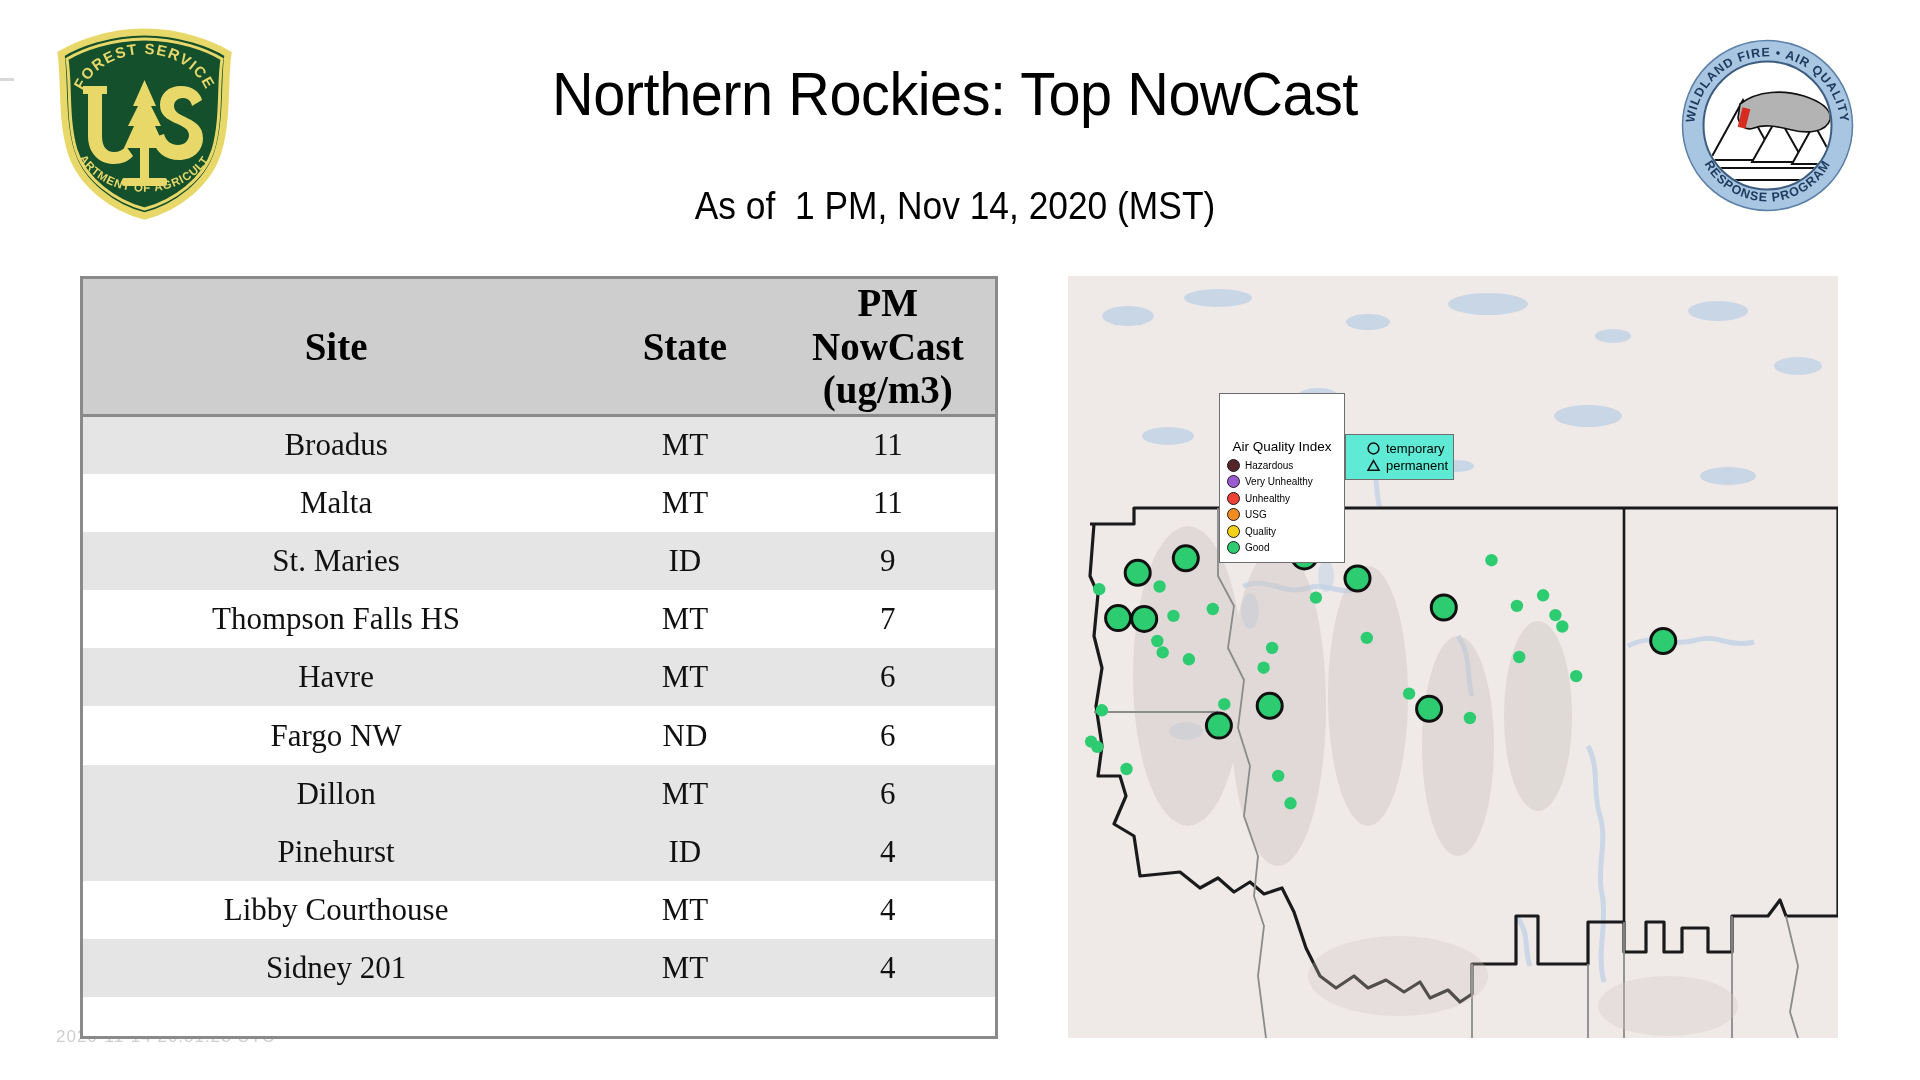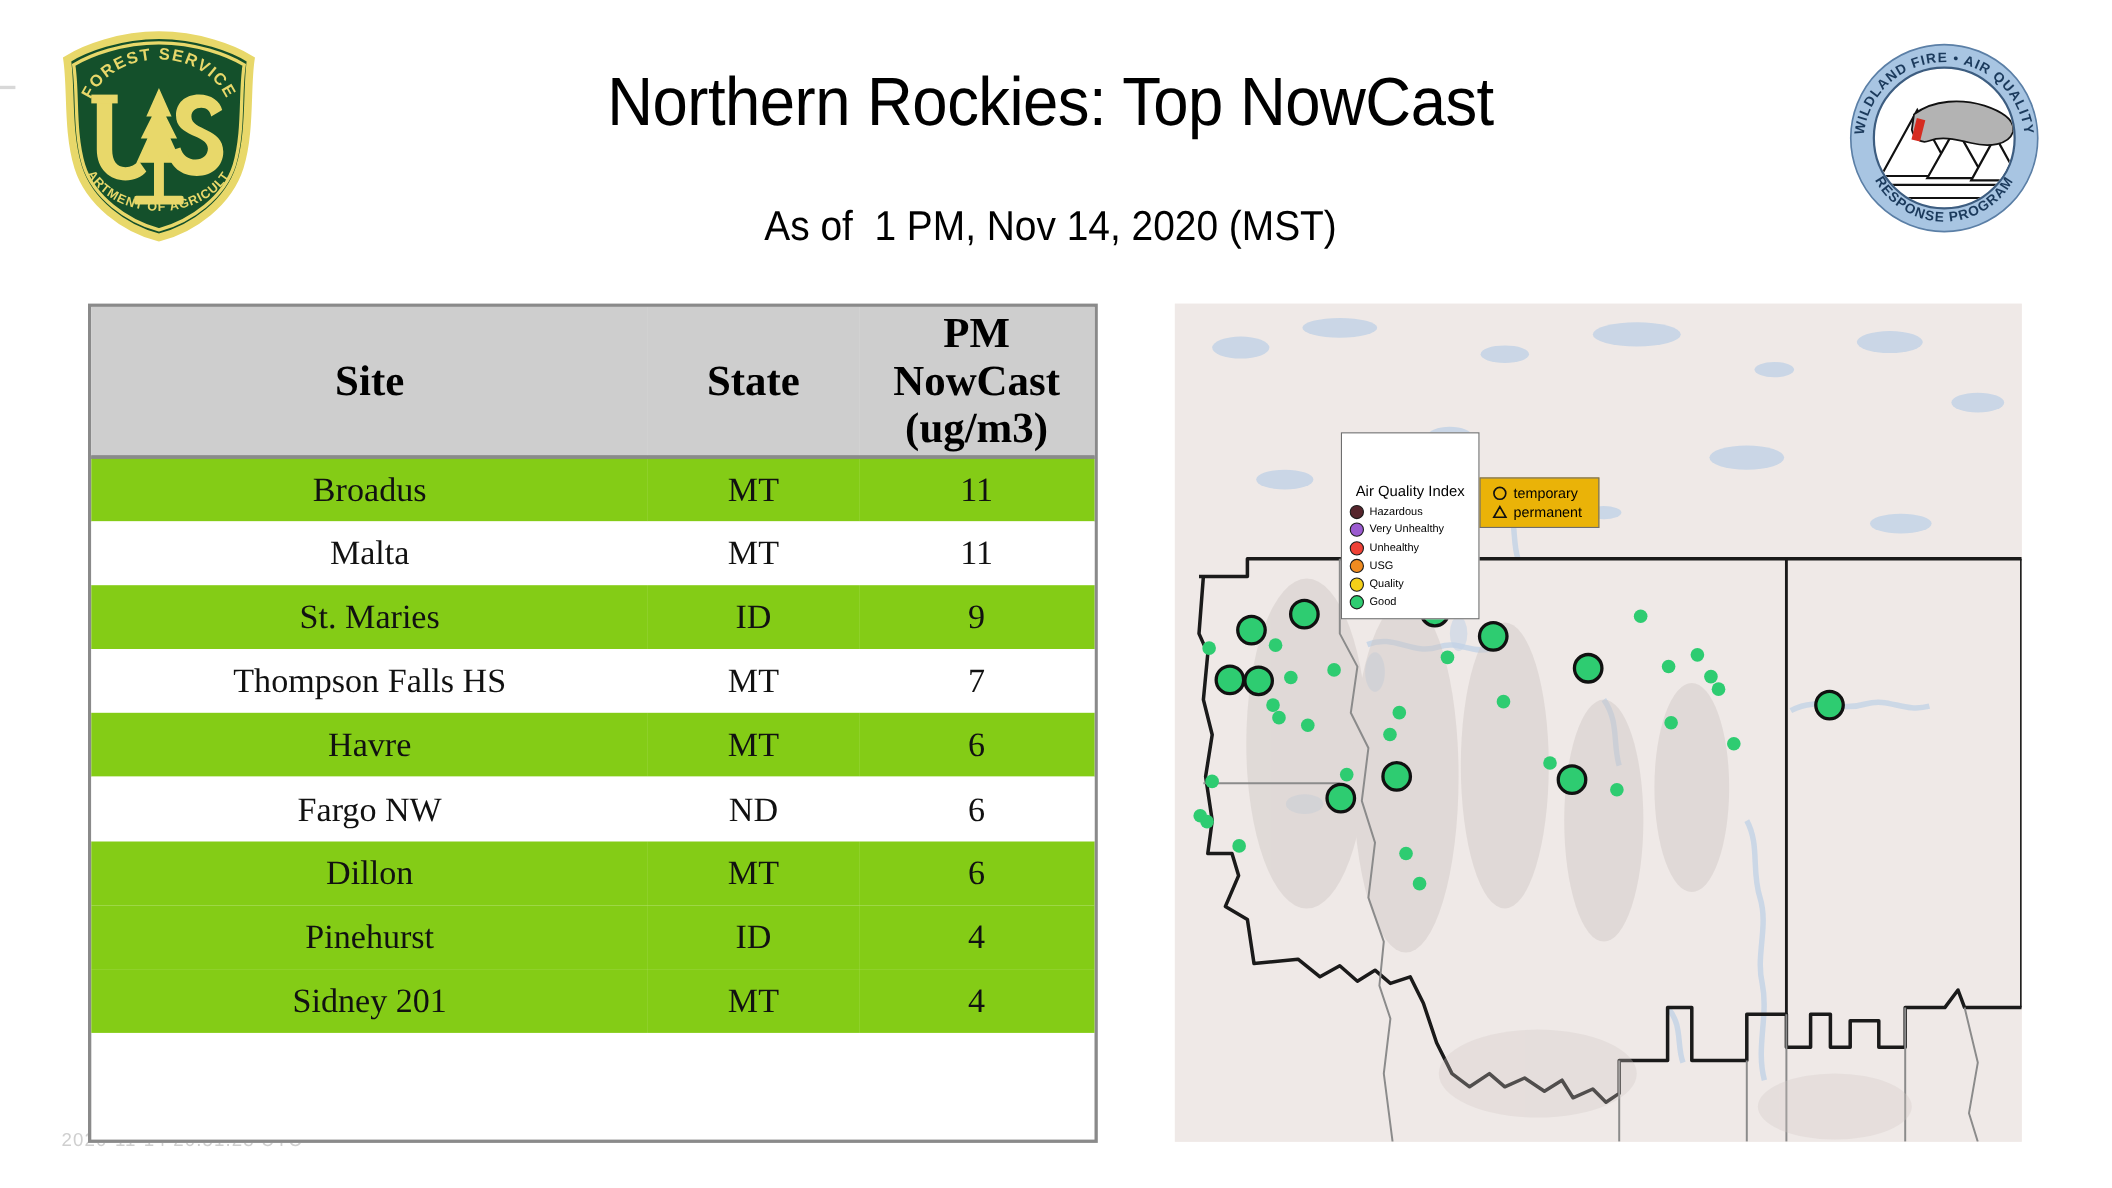--- a/index.html
+++ b/index.html
@@ -64,21 +64,21 @@
     font-weight: bold; font-size: 39px; color: #000;
     text-align: center; vertical-align: middle;
     height: 122px; line-height: 1.12; padding: 2px 4px;
   }
   table.aqi-table tbody td {
     font-family: "Liberation Serif", serif;
     font-size: 31px; color: #111;
     text-align: center; vertical-align: middle;
     height: 58.2px; padding: 0 4px; border: none;
   }
-  table.aqi-table tbody tr.odd td  { background: #84cc16; }
+  table.aqi-table tbody tr.odd td  { background: #e5e5e5; }
   table.aqi-table tbody tr.even td { background: #ffffff; }
 
   
   .map-frame {
     position: absolute; left: 1068px; top: 276px; width: 770px; height: 762px;
     background: #efe9e7; overflow: hidden;
   }
   .map-svg { position: absolute; inset: 0; width: 100%; height: 100%; display: block; }
 
   .map-legend {
@@ -86,21 +86,21 @@
     background: #ffffff; border: 1px solid #6e6e6e; padding: 5px 7px 6px 7px;
     font-family: "Liberation Sans", sans-serif;
   }
   .map-legend .legend-title { font-size: 13.5px; color: #000; text-align: center; margin-bottom: 3px; margin-top: 40px; }
   .legend-row { display: flex; align-items: center; gap: 5px; height: 16.5px; }
   .legend-swatch { width: 13px; height: 13px; border-radius: 50%; border: 1.4px solid #1b1b1b; flex: none; }
   .legend-label { font-size: 10px; color: #000; white-space: nowrap; }
 
   .shape-legend {
     position: absolute; left: 277px; top: 158px; width: 109px;
-    background: #eab308; border: 1px solid #6e6e6e; padding: 5px 10px;
+    background: #5eead4; border: 1px solid #6e6e6e; padding: 5px 20px;
     font-family: "Liberation Sans", sans-serif;
   }
   .shape-row { display: flex; align-items: center; gap: 5px; height: 17px; }
   .shape-row .glyph { width: 15px; height: 15px; flex: none; }
   .shape-row .shape-label { font-size: 13px; color: #000; }
 </style>
 </head>
 <body>
 
 <div id="slide">
@@ -220,20 +220,25 @@
           <td>6</td>
         </tr>
         <tr class="odd">
           <td>Dillon</td>
           <td>MT</td>
           <td>6</td>
         </tr>
         <tr class="odd">
           <td>Pinehurst</td>
           <td>ID</td>
+          <td>4</td>
+        </tr>
+        <tr class="even">
+          <td>Libby Courthouse</td>
+          <td>MT</td>
           <td>4</td>
         </tr>
         <tr class="odd">
           <td>Sidney 201</td>
           <td>MT</td>
           <td>4</td>
         </tr>
       </tbody>
     </table>
   </div>

